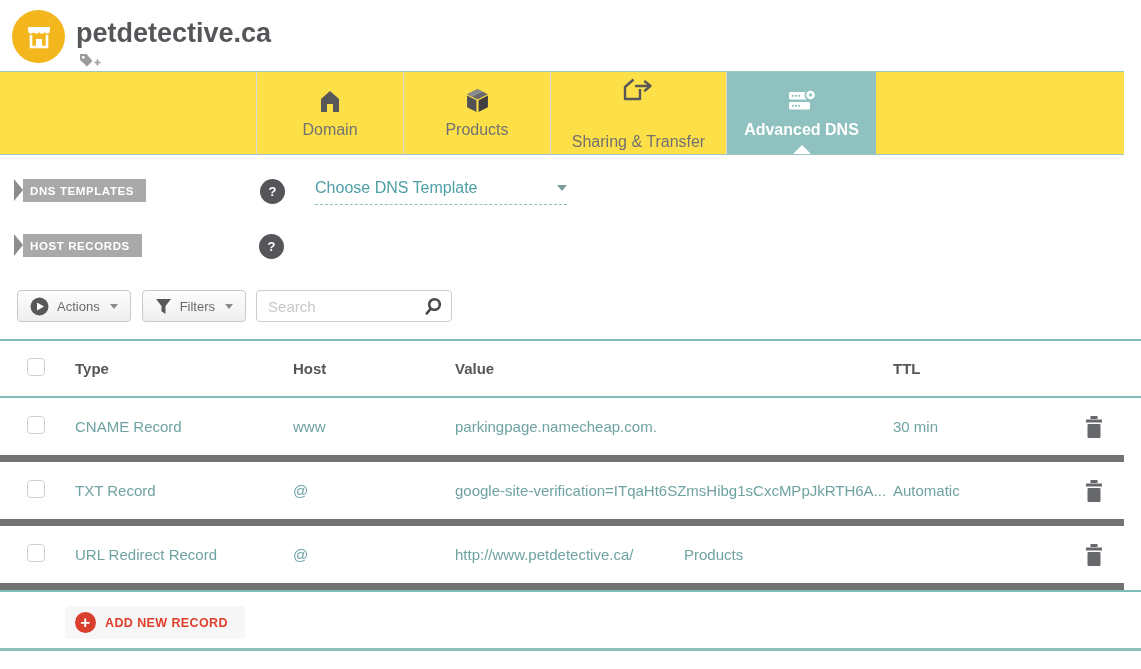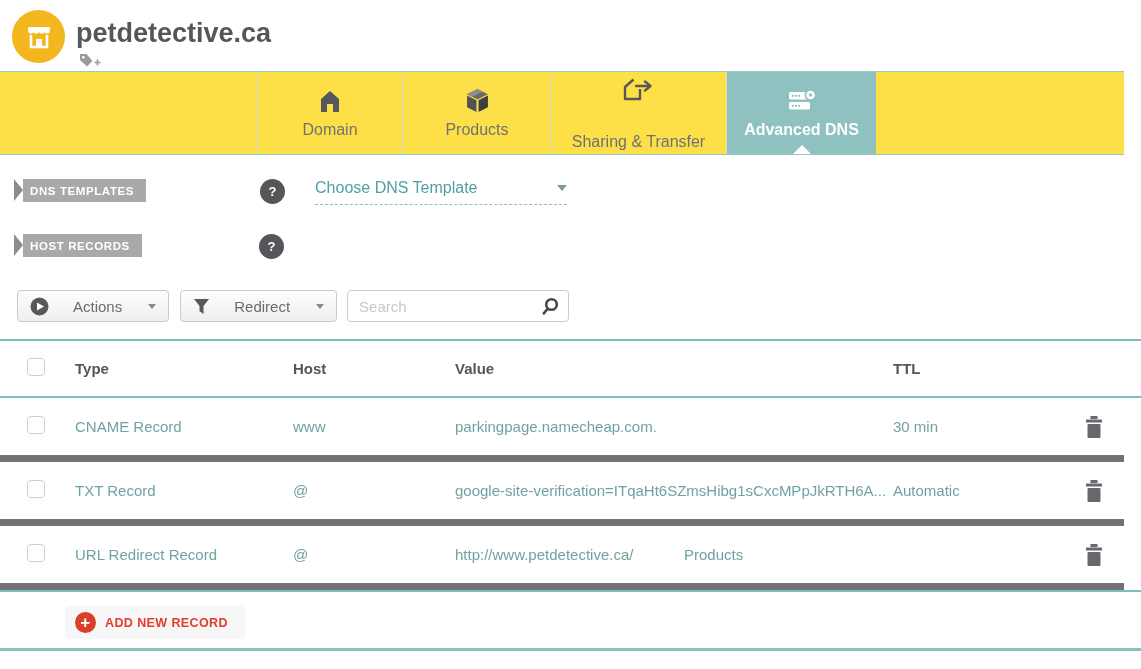--- a/index.html
+++ b/index.html
@@ -48,25 +48,25 @@
   .dns-dropdown { margin-left:30px; width:252px; display:flex; justify-content:space-between;
     align-items:center; border-bottom:1px dashed #8fbfbc; padding-bottom:7px;
     color:#4f9fa6; font-size:16px; cursor:pointer; }
   .caret-down { width:0; height:0; border-left:5px solid transparent; border-right:5px solid transparent;
     border-top:6px solid #7d9c9b; }
 
   
   .toolbar { display:flex; margin-top:31px; margin-left:17px; align-items:center; }
   .btn { height:32px; border:1px solid #c9c9c9; border-radius:4px;
     background:linear-gradient(#fdfdfd,#efefef); display:flex; align-items:center;
-    padding:0 12px; gap:24px; color:#6b6b6d; font-size:15px; cursor:pointer; }
+    padding:0 12px; gap:8px; color:#6b6b6d; font-size:13px; cursor:pointer; }
   .btn-filters { margin-left:11px; }
   .caret-sm { width:0; height:0; border-left:4.5px solid transparent; border-right:4.5px solid transparent;
     border-top:5.5px solid #8a8a8c; margin-left:2px; }
-  .search-box { margin-left:10px; width:222px; height:32px; border:1px solid #cccccc; border-radius:4px;
+  .search-box { margin-left:10px; width:196px; height:32px; border:1px solid #cccccc; border-radius:4px;
     background:#fff; display:flex; align-items:center; padding:0 9px 0 11px; }
   .search-box input { border:none; outline:none; flex:1; font-size:15px; color:#55565a;
     font-family:"Liberation Sans", sans-serif; background:transparent; min-width:0; }
   .search-box input::placeholder { color:#c8c8c8; }
 
   
   .teal-line { height:2px; background:#7fbcba; width:100%; }
   .line-table-top { margin-top:17px; }
   .line-bottom { height:3px; margin-top:9px; background:#8cc0bd; }
   .grid-row { display:grid; grid-template-columns:48px 218px 162px 438px 192px 39px;
@@ -207,21 +207,21 @@
       <span>Actions</span>
       <span class="caret-sm"></span>
     </button>
 
     <button class="btn btn-filters">
       <span style="display:flex;">
         <svg width="17" height="17" viewBox="0 0 17 17">
           <path d="M1 1 H16 L10.5 8 V16 L6.5 13.3 V8 Z" fill="#58585a"></path>
         </svg>
       </span>
-      <span>Redirect</span>
+      <span>Filters</span>
       <span class="caret-sm"></span>
     </button>
 
     <div class="search-box">
       <input type="text" placeholder="Search" style="">
       <span style="display:flex; cursor:pointer;">
         <svg width="19" height="19" viewBox="0 0 19 19" fill="none" stroke="#4a4a4c" stroke-width="2.6">
           <circle cx="11.5" cy="7.5" r="5.3"></circle>
           <path d="M7.6 11.8 L3.8 16.4" stroke-linecap="round"></path>
         </svg>

